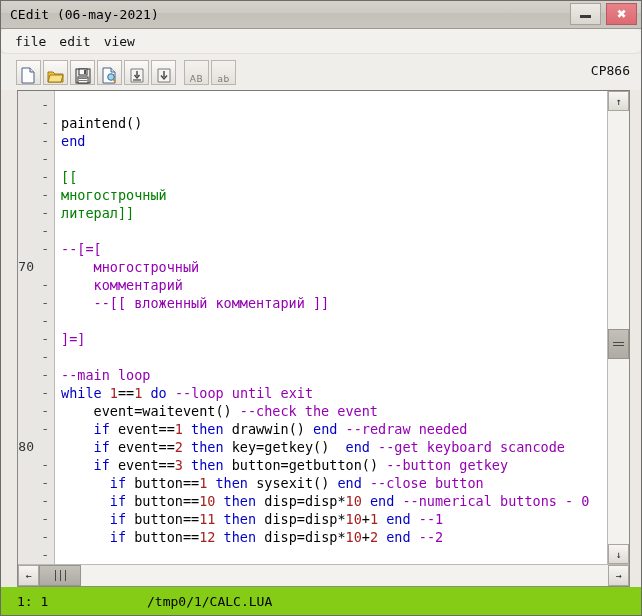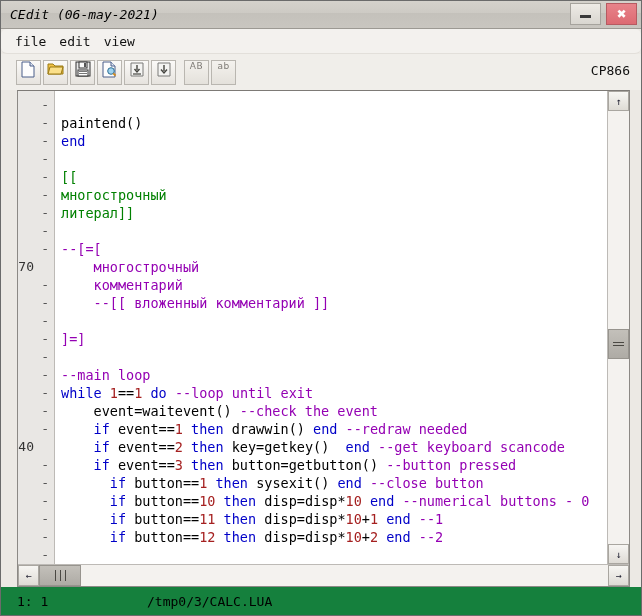--- a/index.html
+++ b/index.html
@@ -19,21 +19,20 @@
     display:flex;flex-direction:column;
   }
 
   
   #titlebar{
     height:27px;flex:0 0 27px;
     background:linear-gradient(to bottom,#d5d2cc 0%,#cdcac4 45%,#c4c1bb 46%,#c9c6c0 100%);
     border-bottom:1px solid #9c9993;
     display:flex;align-items:center;
     position:relative;
-    font-style:italic;
   }
   #title-text{
     font-family:"DejaVu Sans Mono","Liberation Mono",monospace;
     font-size:13px;color:#000;margin-left:9px;letter-spacing:0px;
   }
   .winbtn{
     position:absolute;top:2px;height:22px;width:31px;
     box-sizing:border-box;
     display:flex;align-items:center;justify-content:center;
     font-family:"DejaVu Sans","Liberation Sans",sans-serif;
@@ -75,21 +74,21 @@
     background:#f0eeea;
     display:flex;align-items:center;
     padding-left:15px;
     position:relative;
   }
   .tb-btn{
     width:25px;height:25px;margin-right:2px;
     background:linear-gradient(to bottom,#fbfaf8,#e6e3de);
     border:1px solid #b9b6b0;
     box-sizing:border-box;
-    display:flex;align-items:flex-start;justify-content:center;
+    display:flex;align-items:flex-end;justify-content:center;
     position:relative;
   }
   .tb-btn.flat{
     background:linear-gradient(to bottom,#f4f2ee,#e4e1db);
   }
   .tb-text{
     font-family:"DejaVu Sans","Liberation Sans",sans-serif;
     font-size:9px;color:#7d7a75;letter-spacing:.5px;
   }
   .tb-sep{width:6px;}
@@ -188,21 +187,21 @@
     position:absolute;top:0;bottom:0;left:0;width:42px;
     background:linear-gradient(to bottom,#c3c0ba,#aeaba5);
     border:1px solid #97948e;box-sizing:border-box;
     display:flex;align-items:center;justify-content:center;
   }
   #hthumb i{display:block;width:1px;height:11px;background:#4a4843;margin:0 2px;}
 
   
   #statusbar{
     height:28px;flex:0 0 28px;
-    background:#15803d;
+    background:#84cc16;
     display:flex;align-items:center;
     padding-left:16px;
   }
   #status-pos{
     font-family:"DejaVu Sans Mono","Liberation Mono",monospace;
     font-size:13px;color:#000;width:130px;
   }
   #status-path{
     font-family:"DejaVu Sans Mono","Liberation Mono",monospace;
     font-size:13px;color:#000;
@@ -309,21 +308,21 @@
           <div class="gnum">70</div>
           <div class="gdash">-</div>
           <div class="gdash">-</div>
           <div class="gdash">-</div>
           <div class="gdash">-</div>
           <div class="gdash">-</div>
           <div class="gdash">-</div>
           <div class="gdash">-</div>
           <div class="gdash">-</div>
           <div class="gdash">-</div>
-          <div class="gnum">40</div>
+          <div class="gnum">80</div>
           <div class="gdash">-</div>
           <div class="gdash">-</div>
           <div class="gdash">-</div>
           <div class="gdash">-</div>
           <div class="gdash">-</div>
           <div class="gdash">-</div>
         </div>
 
       <div id="codearea">
           <div class="cline">&nbsp;</div>
@@ -339,21 +338,21 @@
           <div class="cline"><span class="tok-cmt">    комментарий</span></div>
           <div class="cline"><span class="tok-cmt">    --[[ вложенный комментарий ]]</span></div>
           <div class="cline">&nbsp;</div>
           <div class="cline"><span class="tok-cmt">]=]</span></div>
           <div class="cline">&nbsp;</div>
           <div class="cline"><span class="tok-cmt">--main loop</span></div>
           <div class="cline"><span class="tok-key">while </span><span class="tok-num">1</span><span class="tok-plain">==</span><span class="tok-num">1</span><span class="tok-plain"> </span><span class="tok-key">do</span><span class="tok-plain"> </span><span class="tok-cmt">--loop until exit</span></div>
           <div class="cline"><span class="tok-plain">    event=waitevent() </span><span class="tok-cmt">--check the event</span></div>
           <div class="cline"><span class="tok-plain">    </span><span class="tok-key">if</span><span class="tok-plain"> event==</span><span class="tok-num">1</span><span class="tok-plain"> </span><span class="tok-key">then</span><span class="tok-plain"> drawwin() </span><span class="tok-key">end</span><span class="tok-plain"> </span><span class="tok-cmt">--redraw needed</span></div>
           <div class="cline"><span class="tok-plain">    </span><span class="tok-key">if</span><span class="tok-plain"> event==</span><span class="tok-num">2</span><span class="tok-plain"> </span><span class="tok-key">then</span><span class="tok-plain"> key=getkey()  </span><span class="tok-key">end</span><span class="tok-plain"> </span><span class="tok-cmt">--get keyboard scancode</span></div>
-          <div class="cline"><span class="tok-plain">    </span><span class="tok-key">if</span><span class="tok-plain"> event==</span><span class="tok-num">3</span><span class="tok-plain"> </span><span class="tok-key">then</span><span class="tok-plain"> button=getbutton() </span><span class="tok-cmt">--button pressed</span></div>
+          <div class="cline"><span class="tok-plain">    </span><span class="tok-key">if</span><span class="tok-plain"> event==</span><span class="tok-num">3</span><span class="tok-plain"> </span><span class="tok-key">then</span><span class="tok-plain"> button=getbutton() </span><span class="tok-cmt">--button getkey</span></div>
           <div class="cline"><span class="tok-plain">      </span><span class="tok-key">if</span><span class="tok-plain"> button==</span><span class="tok-num">1</span><span class="tok-plain"> </span><span class="tok-key">then</span><span class="tok-plain"> sysexit() </span><span class="tok-key">end</span><span class="tok-plain"> </span><span class="tok-cmt">--close button</span></div>
           <div class="cline"><span class="tok-plain">      </span><span class="tok-key">if</span><span class="tok-plain"> button==</span><span class="tok-num">10</span><span class="tok-plain"> </span><span class="tok-key">then</span><span class="tok-plain"> disp=disp*</span><span class="tok-num">10</span><span class="tok-plain"> </span><span class="tok-key">end</span><span class="tok-plain"> </span><span class="tok-cmt">--numerical buttons - 0</span></div>
           <div class="cline"><span class="tok-plain">      </span><span class="tok-key">if</span><span class="tok-plain"> button==</span><span class="tok-num">11</span><span class="tok-plain"> </span><span class="tok-key">then</span><span class="tok-plain"> disp=disp*</span><span class="tok-num">10</span><span class="tok-plain">+</span><span class="tok-num">1</span><span class="tok-plain"> </span><span class="tok-key">end</span><span class="tok-plain"> </span><span class="tok-cmt">--1</span></div>
           <div class="cline"><span class="tok-plain">      </span><span class="tok-key">if</span><span class="tok-plain"> button==</span><span class="tok-num">12</span><span class="tok-plain"> </span><span class="tok-key">then</span><span class="tok-plain"> disp=disp*</span><span class="tok-num">10</span><span class="tok-plain">+</span><span class="tok-num">2</span><span class="tok-plain"> </span><span class="tok-key">end</span><span class="tok-plain"> </span><span class="tok-cmt">--2</span></div>
         </div>
 
       <div id="vscroll">
         <div class="sb-arrow">
           <span>↑</span>
         </div>
@@ -381,16 +380,16 @@
         </div>
       </div>
       <div class="hsb-arrow">
         <span>→</span>
       </div>
     </div>
   </div>
 
   <div id="statusbar">
     <span id="status-pos">1: 1</span>
-    <span id="status-path">/tmp0/3/CALC.LUA</span>
+    <span id="status-path">/tmp0/1/CALC.LUA</span>
   </div>
 
 </div>
 
 </body></html>

